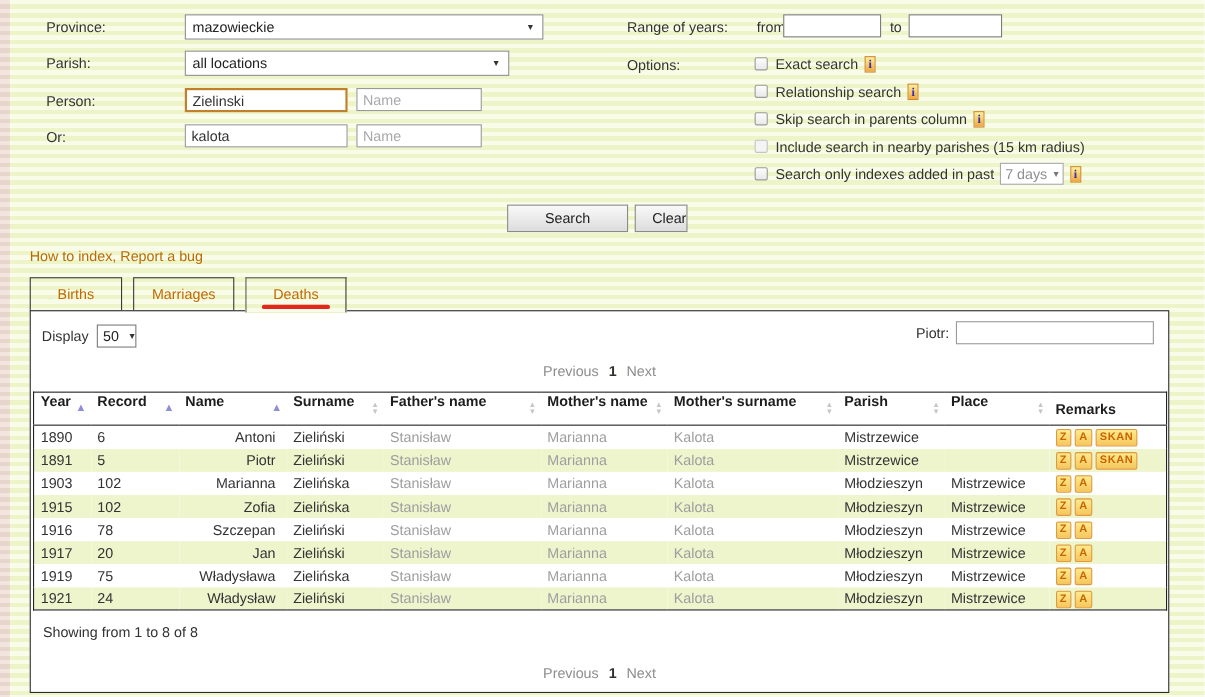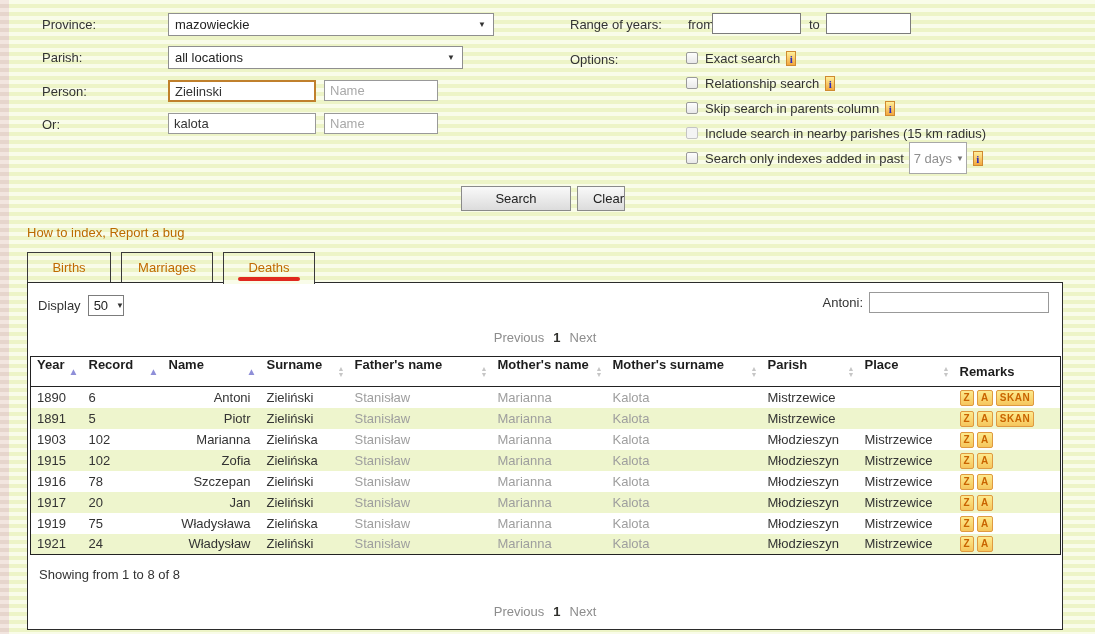--- a/index.html
+++ b/index.html
@@ -53,21 +53,21 @@
   #inp-person-surname { border:2px solid #c0802c; height:22px; }
   #inp-from, #inp-to { border:1px solid #7c7c7c; }
 
   .opt-row { display:flex; align-items:center; height:18px; margin-bottom:7px; white-space:nowrap; }
   .checkbox {
     width:12px; height:12px; border:1px solid #9a9a9a; border-radius:2px;
     background: linear-gradient(#fdfdfd,#e9e9e9); margin-right:7px; flex:none;
   }
   .checkbox.muted { border-color:#c4c4c4; background:#f4f4f4; }
   .opt-label { color:#333; }
-  .opt-row .mini-select { height:32px; margin-left:5px; color:#8f8f8f; border-color:#a8a8a8; width:58px; justify-content:space-between; padding:0 4px;}
+  .opt-row .mini-select { height:20px; margin-left:5px; color:#8f8f8f; border-color:#a8a8a8; width:58px; justify-content:space-between; padding:0 4px;}
   .opt-row .mini-select .sel-arrow { color:#777; margin-left:4px;}
   .info-icon {
     display:inline-block; width:10px; height:15px; margin-left:6px; flex:none;
     background: linear-gradient(#ffef9a,#f3a83e); border:1px solid #cf8a30;
     color:#2d2db8; font-weight:bold; font-size:11px; line-height:14px; text-align:center;
     font-family:"Liberation Serif",serif; cursor:pointer;
   }
 
   .btn {
     position:absolute; height:25px; border:1px solid #8a8a8a; border-radius:0;
@@ -220,21 +220,21 @@
   <div class="abs" id="panel">
     <div id="display-area">
       <span>Display</span>
       <div class="mini-select">
         <span>50</span>
         <span class="sel-arrow">▼</span>
       </div>
     </div>
 
     <div id="search-area">
-      <span>Antoni:</span>
+      <span>Piotr:</span>
       <input class="tinput" value="" style="">
     </div>
 
     <div class="pager" id="pager-top">
       <span class="pg-link">Previous</span><span class="pg-page">1</span><span class="pg-link">Next</span>
     </div>
 
     <table id="results-table">
       <colgroup>
         <col style="width:52px">

